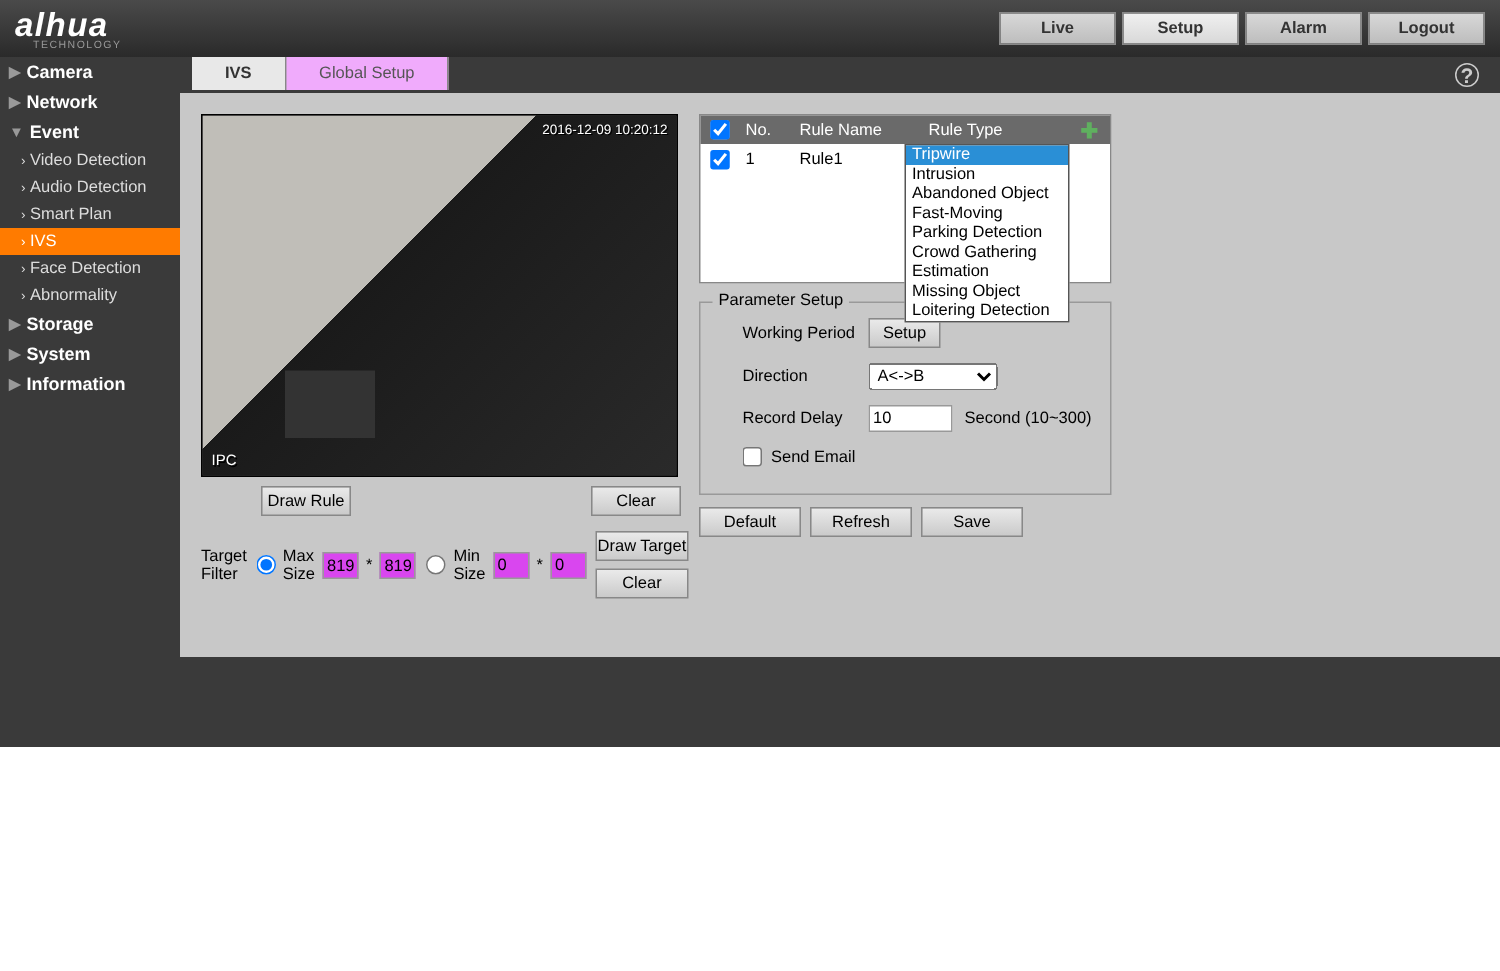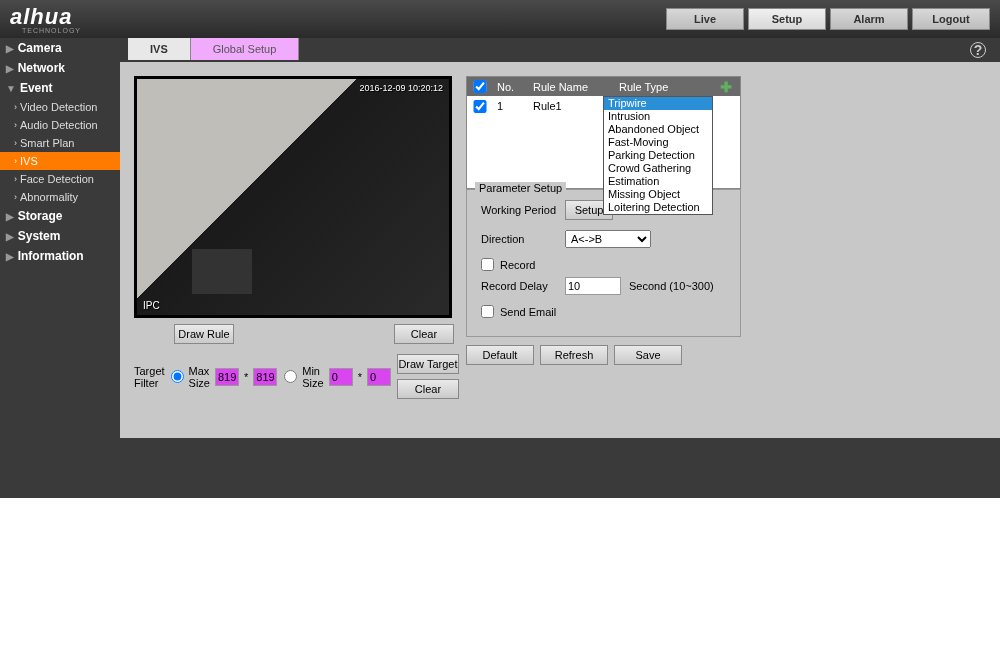--- a/index.html
+++ b/index.html
@@ -27,21 +27,21 @@
 .side-sub .sub-arrow { margin-right: 3px; font-size: 9px; }
 
 .content { background: #c8c8c8; flex: 1; padding: 0; }
 .tabs { display: flex; background: #484848; }
 .tab { padding: 5px 22px; font-size: 11px; cursor: pointer; color: #555; background: #f0abfc; border-right: 1px solid #888; }
 .tab.active { background: #e8e8e8; font-weight: bold; color: #333; }
 
 .panel { background: #c8c8c8; padding: 14px; display: flex; gap: 12px; }
 
 .left-col { width: 320px; }
-.video { width: 318px; height: 242px; border: 3px solid #000000; position: relative; background: #444; overflow: hidden; }
+.video { width: 318px; height: 242px; border: 1px solid #000000; position: relative; background: #444; overflow: hidden; }
 .video-bg { position: absolute; inset: 0; background: linear-gradient(135deg, #c0beb8 0%, #c0beb8 40%, #1a1a1a 40%, #2a2a2a 100%); }
 .video-bg::before { content: ""; position: absolute; left: 55px; top: 170px; width: 60px; height: 45px; background: #333; }
 .video-ts { position: absolute; top: 4px; right: 6px; color: #fff; font-size: 9px; text-shadow: 1px 1px #000; }
 .video-label { position: absolute; bottom: 4px; left: 6px; color: #fff; font-size: 10px; text-shadow: 1px 1px #000; }
 
 .btn { background: linear-gradient(#eaeaea, #cacaca); border: 1px solid #888; font-size: 11px; padding: 3px 0; cursor: pointer; text-align: center; }
 .btn-row { display: flex; justify-content: space-between; margin-top: 6px; padding-left: 40px; }
 .btn-small { width: 60px; }
 .btn-med { width: 60px; }
 
@@ -63,21 +63,21 @@
 .add-icon { position: absolute; right: 8px; color: #5fb05f; font-weight: bold; cursor: pointer; font-size: 14px; }
 .rule-row { display: flex; align-items: center; padding: 2px 6px; gap: 10px; height: 92px; align-items: flex-start; padding-top: 4px; }
 .rule-row .col-chk { width: 14px; }
 .rule-row .col-no { width: 26px; }
 .rule-row .col-name { width: 76px; }
 
 .dropdown { position: absolute; left: 137px; top: 20px; width: 110px; background: #fff; border: 1px solid #555; font-size: 11px; z-index: 10; }
 .dropdown-item { padding: 0px 4px; cursor: pointer; line-height: 13px; }
 .dropdown-item.selected { background: #2a8fd6; color: #fff; }
 
-.param-box { border: 1px solid #999; margin-top: 0; padding: 10px 10px 12px 14px; font-size: 11px; position: relative; }
+.param-box { border: 1px solid #999; margin-top: 12px; padding: 10px 10px 12px 28px; font-size: 11px; position: relative; }
 .param-title { position: absolute; top: -8px; left: 8px; background: #c8c8c8; padding: 0 4px; font-size: 11px; }
 .param-row { display: flex; align-items: center; margin-bottom: 10px; gap: 8px; }
 .param-label { width: 76px; }
 .select { font-size: 11px; padding: 1px; width: 86px; }
 .del-input { width: 56px; font-size: 11px; padding: 2px; border: 1px solid #999; }
 .param-check { display: flex; align-items: center; gap: 6px; margin-bottom: 6px; }
 
 .action-row { display: flex; gap: 6px; margin-top: 8px; }
 .action-btn { width: 68px; }
 
@@ -227,24 +227,20 @@
         <div class="param-box">
           <div class="param-title">Parameter Setup</div>
           <div class="param-row">
             <span class="param-label">Working Period</span>
             <div class="btn" style="width:48px;">Setup</div>
           </div>
           <div class="param-row">
             <span class="param-label">Direction</span>
             <select class="select"><option>A&lt;-&gt;B</option></select>
           </div>
-          <div class="param-check">
-            <input type="checkbox" style="">
-            <span>Record</span>
-          </div>
           <div class="param-row">
             <span class="param-label">Record Delay</span>
             <input class="del-input" value="10" style="">
             <span>Second (10~300)</span>
           </div>
           <div class="param-check">
             <input type="checkbox" style="">
             <span>Send Email</span>
           </div>
         </div>

